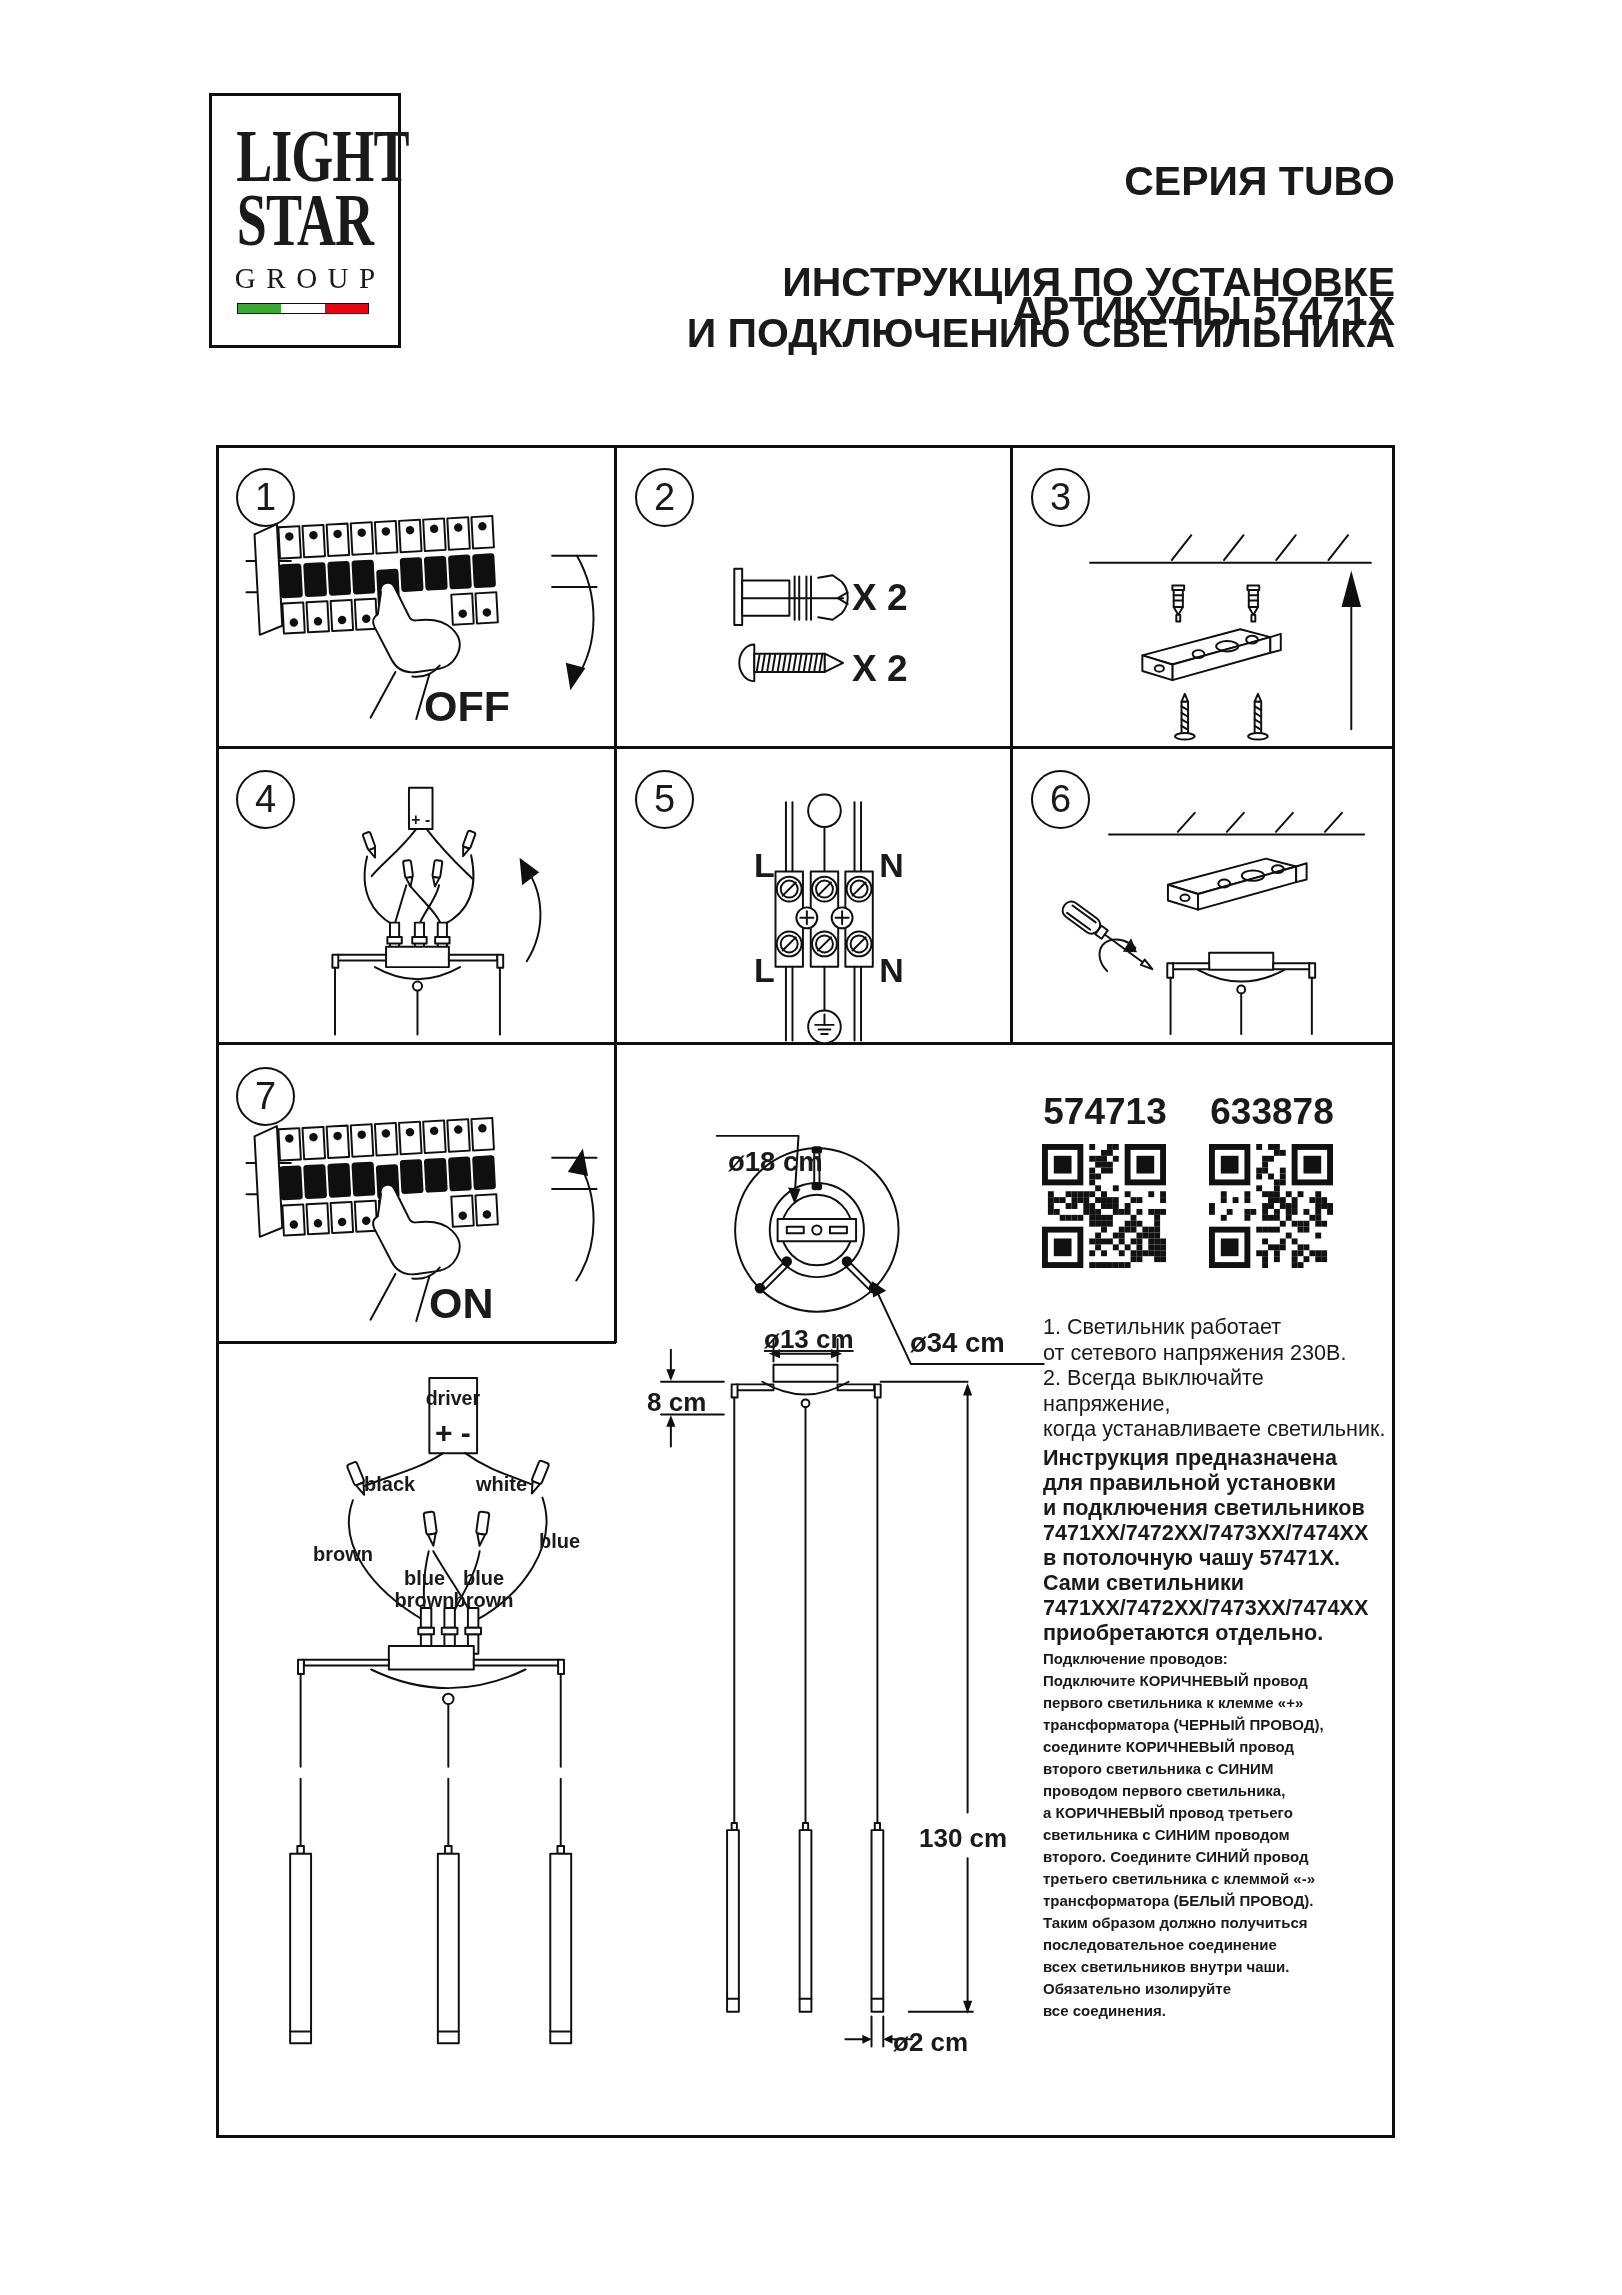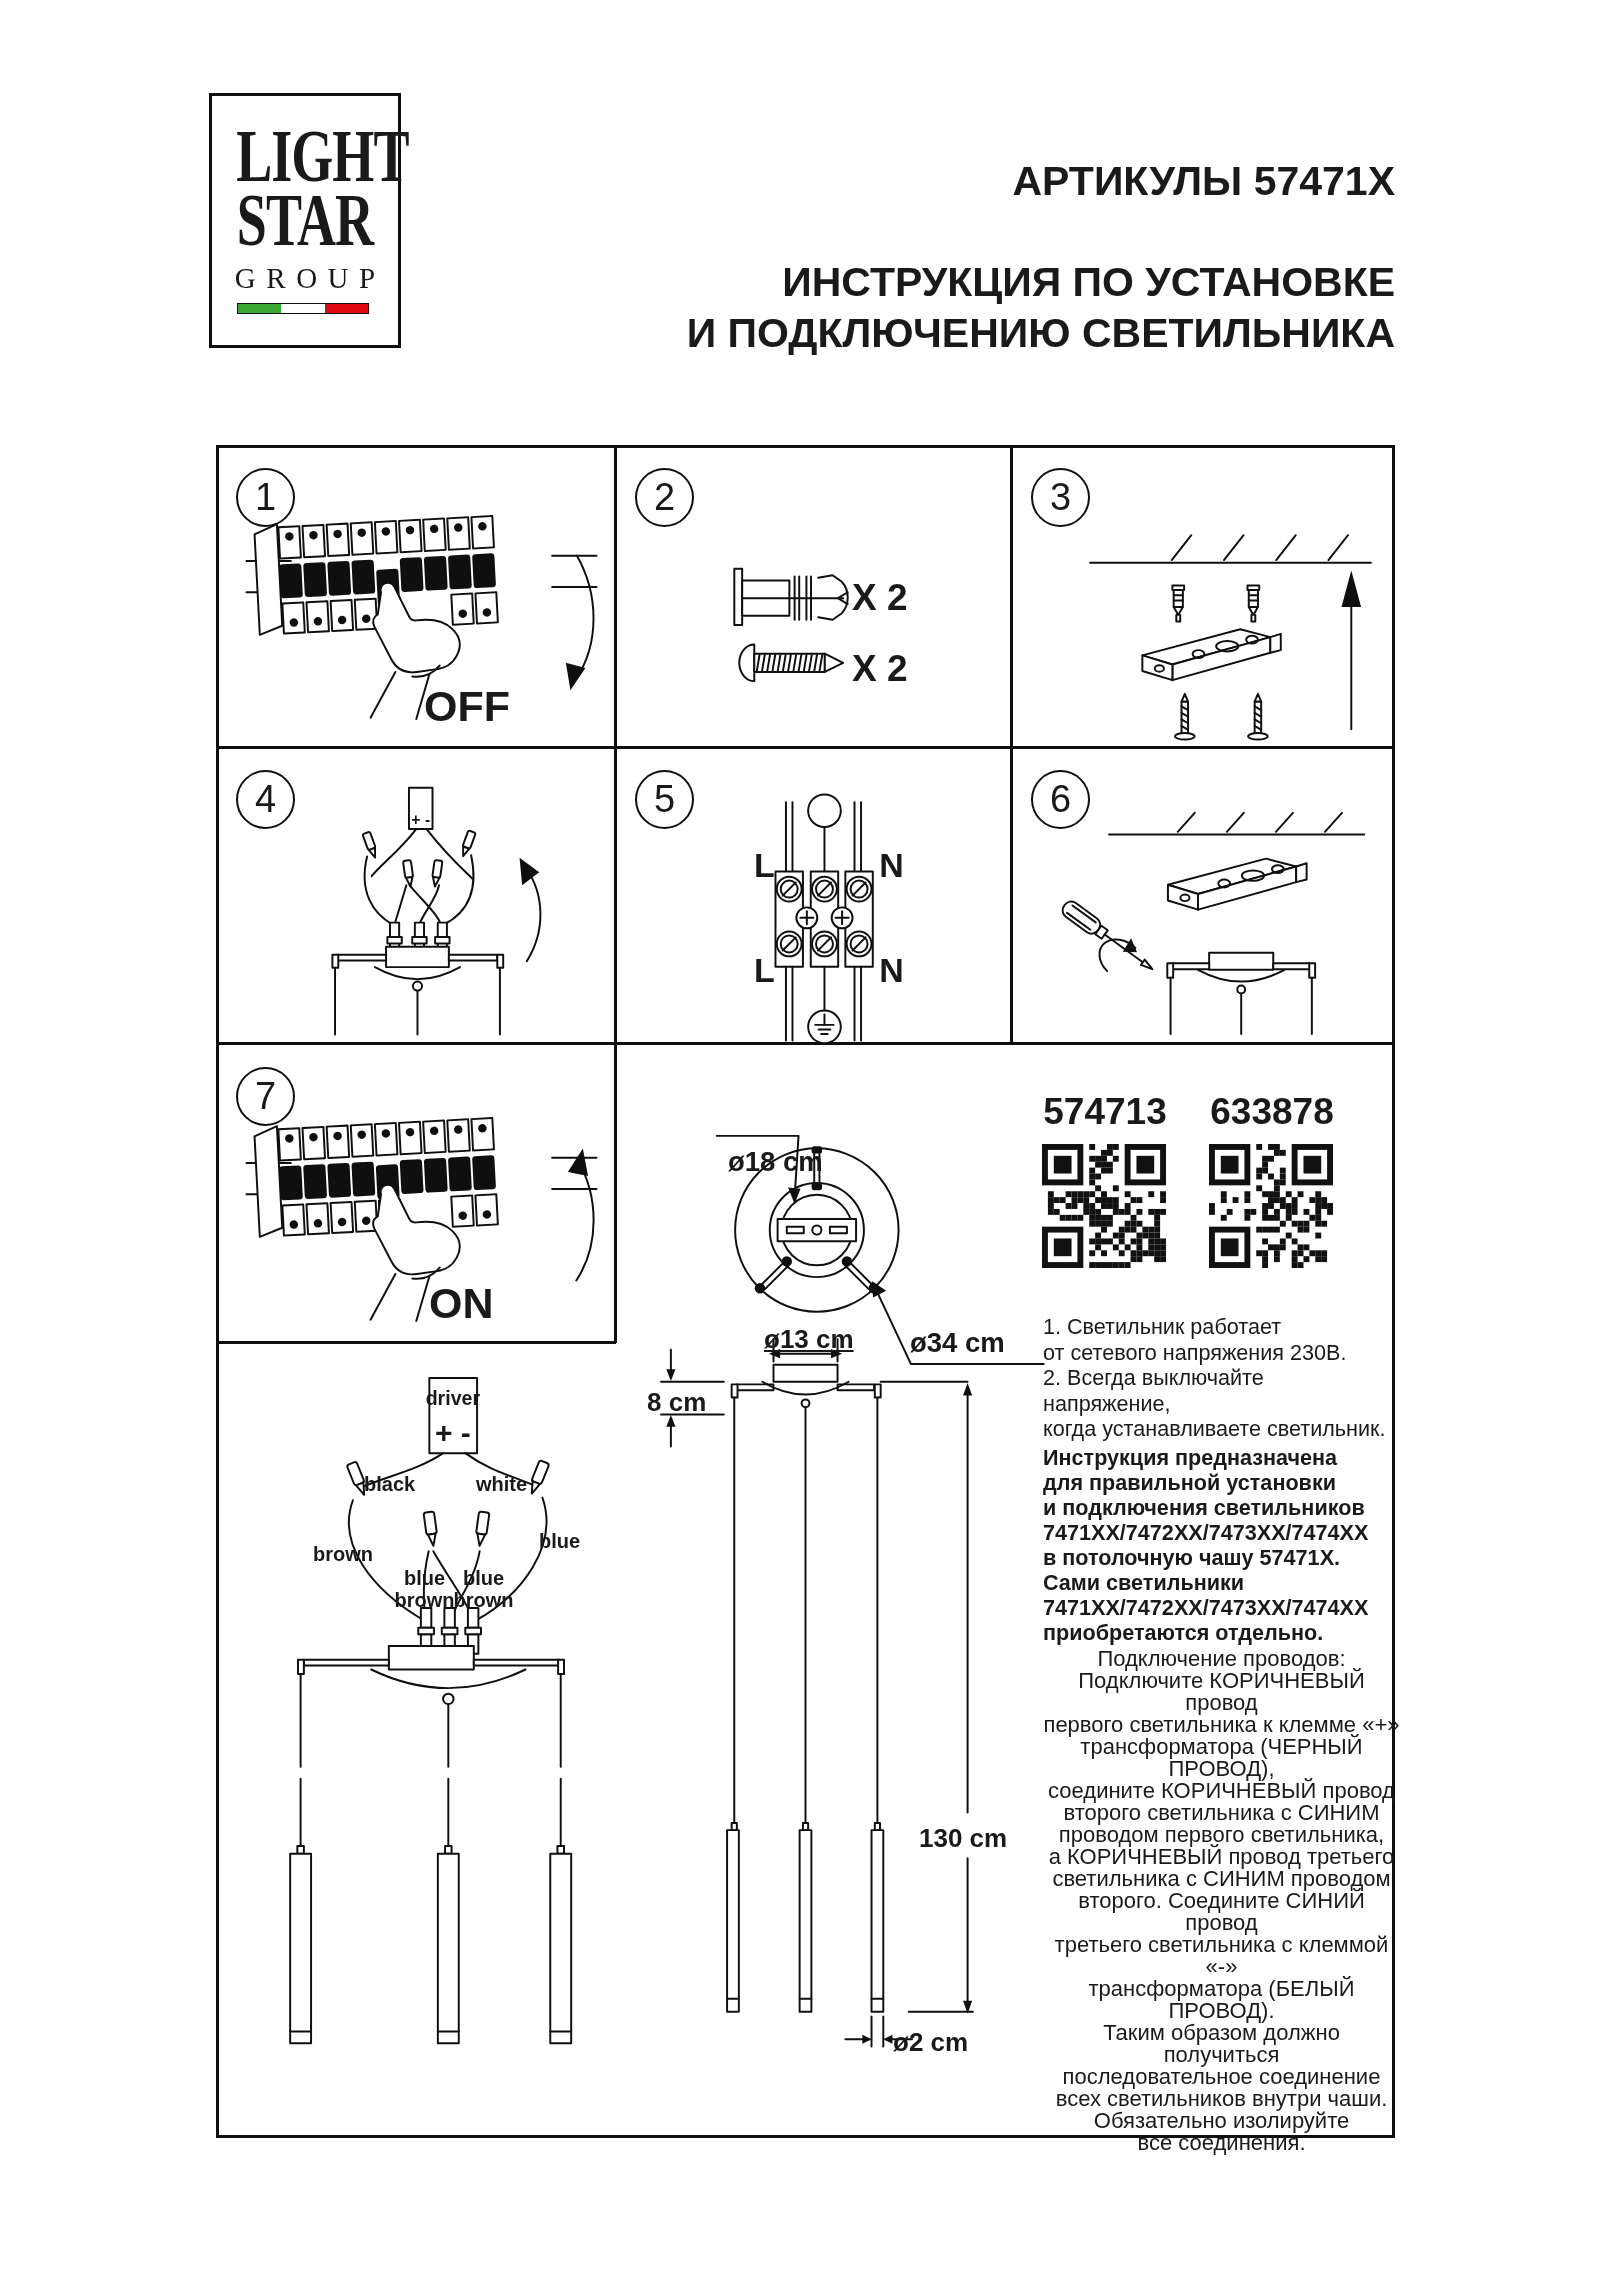--- a/index.html
+++ b/index.html
@@ -32,20 +32,21 @@
     <div class="logo-serif" style="position:absolute;left:0;right:0;top:93px;text-align:center;font-size:73px;line-height:63px;transform:scaleX(.74);letter-spacing:-1.3px;">STAR</div>
     <div class="logo-serif" style="position:absolute;left:0;right:0;top:166px;text-align:center;font-size:29px;font-weight:400;letter-spacing:10.5px;text-indent:10.5px;">GROUP</div>
     <div style="position:absolute;left:25px;top:207px;width:130px;height:8.5px;border:1.3px solid #0f0f0f;display:flex;">
       <div style="flex:1;background:#3aaa35;"></div>
       <div style="flex:1;background:#ffffff;"></div>
       <div style="flex:1;background:#e30613;"></div>
     </div>
   </div>
 
   <div class="hdr" style="top:84px;font-size:41px;line-height:65px;">
+    <span style="display:block;">СЕРИЯ TUBO</span>
     <span style="display:block;">АРТИКУЛЫ 57471X</span>
   </div>
   <div class="hdr blocktext" style="top:257px;font-size:41px;line-height:51px;">ИНСТРУКЦИЯ ПО УСТАНОВКЕ
 И ПОДКЛЮЧЕНИЮ СВЕТИЛЬНИКА</div>
 
   <div class="abs" style="left:216px;top:445px;width:1173px;height:1687px;border:3.3px solid #0f0f0f;"></div>
   <div class="line" style="left:614px;top:445px;width:2.6px;height:898px;"></div>
   <div class="line" style="left:1010px;top:445px;width:2.6px;height:599px;"></div>
   <div class="line" style="left:216px;top:746px;width:1176px;height:2.6px;"></div>
   <div class="line" style="left:216px;top:1042px;width:1176px;height:2.6px;"></div>
@@ -769,21 +770,21 @@
 2. Всегда выключайте напряжение,
 когда устанавливаете светильник.</div>
   <div class="blocktext" style="left:1043px;top:1445px;width:353px;font-size:21.6px;line-height:25px;font-weight:700;">Инструкция предназначена
 для правильной установки
 и подключения светильников
 7471XX/7472XX/7473XX/7474XX
 в потолочную чашу 57471X.
 Сами светильники
 7471XX/7472XX/7473XX/7474XX
 приобретаются отдельно.</div>
-  <div class="blocktext" style="left:1043px;top:1648px;width:357px;font-size:22px;line-height:22px;font-weight:400;text-align:center;">Подключение проводов:
+  <div class="blocktext" style="left:1043px;top:1648px;width:357px;font-size:15px;line-height:22px;font-weight:700;">Подключение проводов:
 Подключите КОРИЧНЕВЫЙ провод
 первого светильника к клемме «+»
 трансформатора (ЧЕРНЫЙ ПРОВОД),
 соедините КОРИЧНЕВЫЙ провод
 второго светильника с СИНИМ
 проводом первого светильника,
 а КОРИЧНЕВЫЙ провод третьего
 светильника с СИНИМ проводом
 второго. Соедините СИНИЙ провод
 третьего светильника с клеммой «-»

